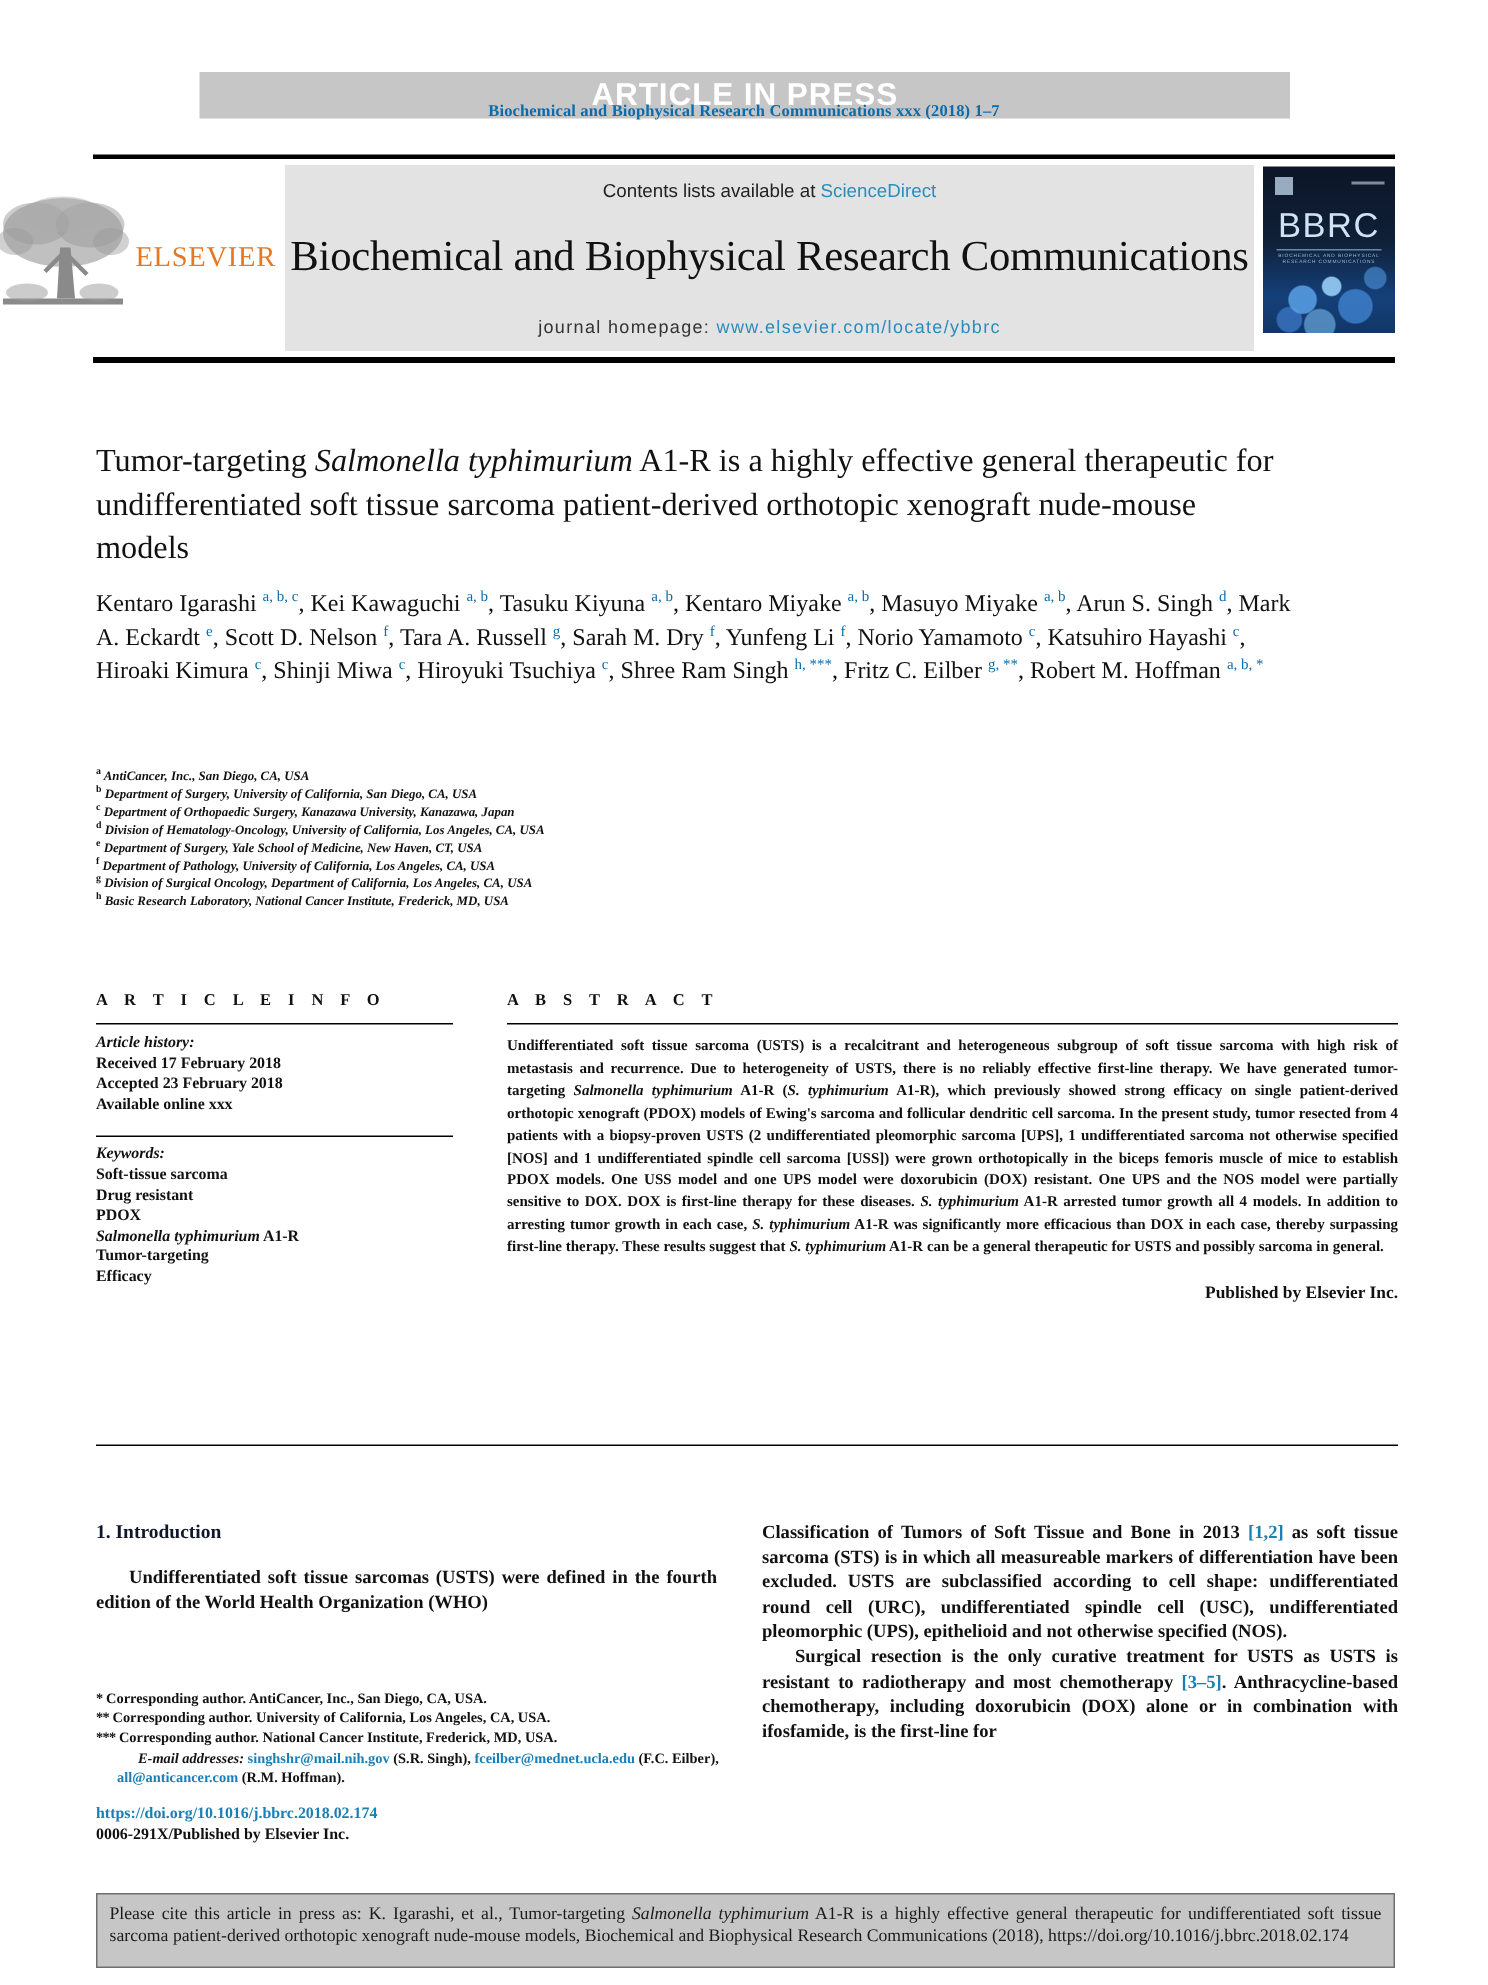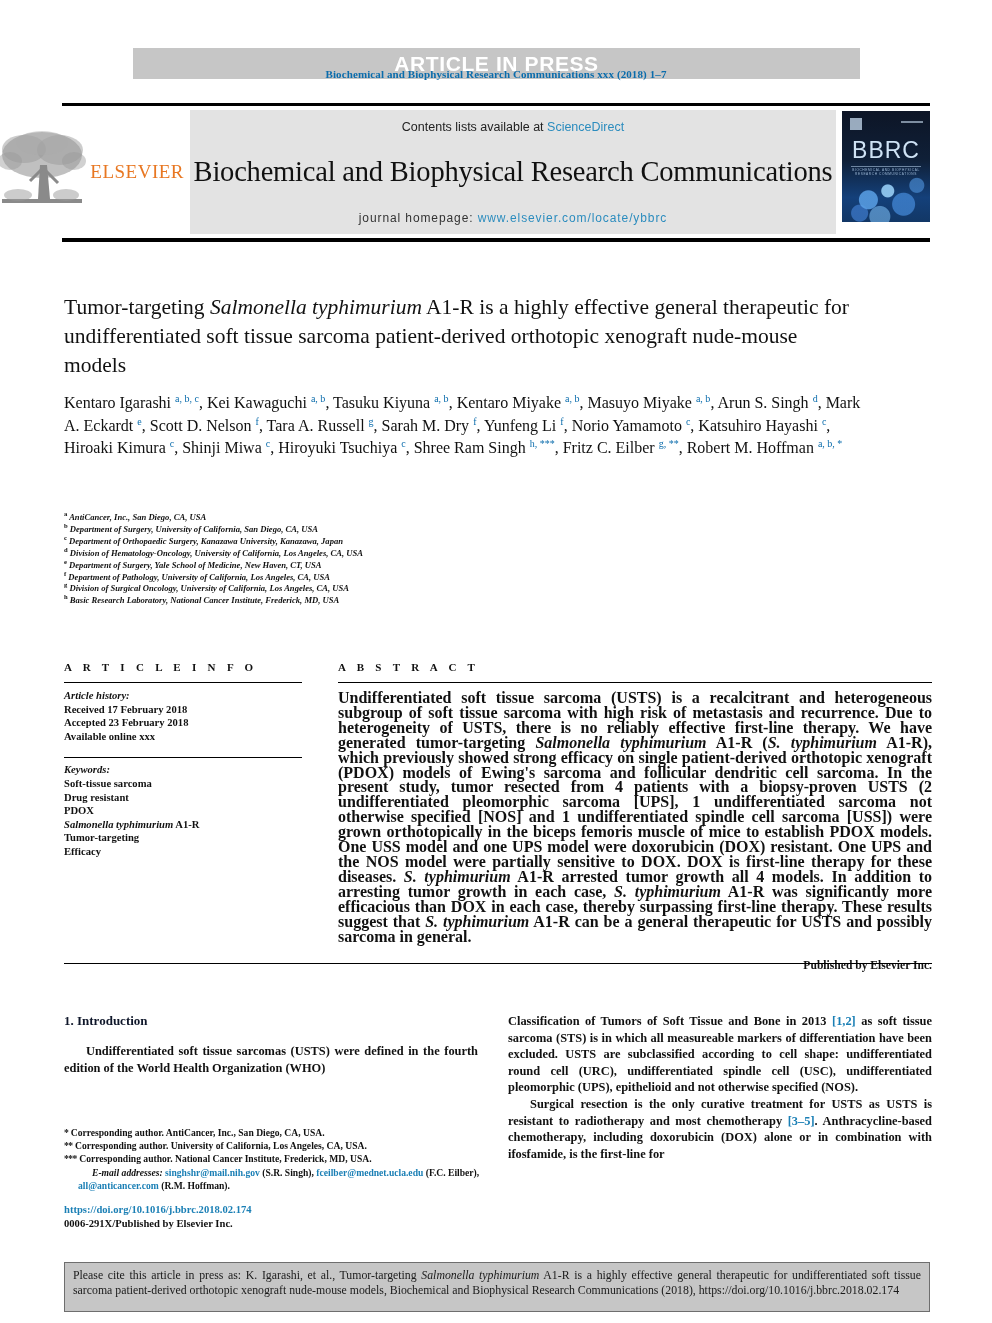--- a/index.html
+++ b/index.html
@@ -263,21 +263,21 @@
     line-height: 13.6px;
     font-weight: bold;
     color: #111;
     padding-top: 5px;
   }
   .kw-block .ital { font-style: italic; }
   .info-gap { height: 14px; }
 
   .abstract-body {
     padding-top: 8px;
-    font-size: 16px;
+    font-size: 10px;
     line-height: 14.9px;
     text-align: justify;
     color: #111;
     font-weight: bold;
   }
   .abstract-body i { font-style: italic; }
   .pub-line {
     text-align: right;
     font-size: 11.6px;
     font-weight: bold;
@@ -438,21 +438,21 @@
 
 <div class="authors">Kentaro Igarashi <sup>a, b, c</sup>, Kei Kawaguchi <sup>a, b</sup>, Tasuku Kiyuna <sup>a, b</sup>, Kentaro Miyake <sup>a, b</sup>, Masuyo Miyake <sup>a, b</sup>, Arun S. Singh <sup>d</sup>, Mark A. Eckardt <sup>e</sup>, Scott D. Nelson <sup>f</sup>, Tara A. Russell <sup>g</sup>, Sarah M. Dry <sup>f</sup>, Yunfeng Li <sup>f</sup>, Norio Yamamoto <sup>c</sup>, Katsuhiro Hayashi <sup>c</sup>, Hiroaki Kimura <sup>c</sup>, Shinji Miwa <sup>c</sup>, Hiroyuki Tsuchiya <sup>c</sup>, Shree Ram Singh <sup>h, ***</sup>, Fritz C. Eilber <sup>g, **</sup>, Robert M. Hoffman <sup>a, b, *</sup></div>
 
 <div class="affils">
   <div><sup>a</sup> <span>AntiCancer, Inc., San Diego, CA, USA</span></div>
   <div><sup>b</sup> <span>Department of Surgery, University of California, San Diego, CA, USA</span></div>
   <div><sup>c</sup> <span>Department of Orthopaedic Surgery, Kanazawa University, Kanazawa, Japan</span></div>
   <div><sup>d</sup> <span>Division of Hematology-Oncology, University of California, Los Angeles, CA, USA</span></div>
   <div><sup>e</sup> <span>Department of Surgery, Yale School of Medicine, New Haven, CT, USA</span></div>
   <div><sup>f</sup> <span>Department of Pathology, University of California, Los Angeles, CA, USA</span></div>
-  <div><sup>g</sup> <span>Division of Surgical Oncology, University of California, Los Angeles, CA, USA</span></div>
+  <div><sup>g</sup> <span>Division of Surgical Oncology, Department of California, Los Angeles, CA, USA</span></div>
   <div><sup>h</sup> <span>Basic Research Laboratory, National Cancer Institute, Frederick, MD, USA</span></div>
 </div>
 
 <div class="col-info">
   <div class="sec-head">A R T I C L E   I N F O</div>
   <div class="rule-thick"></div>
   <div class="info-block">
     <div class="ital">Article history:</div>
     <div>Received 17 February 2018</div>
     <div>Accepted 23 February 2018</div>

